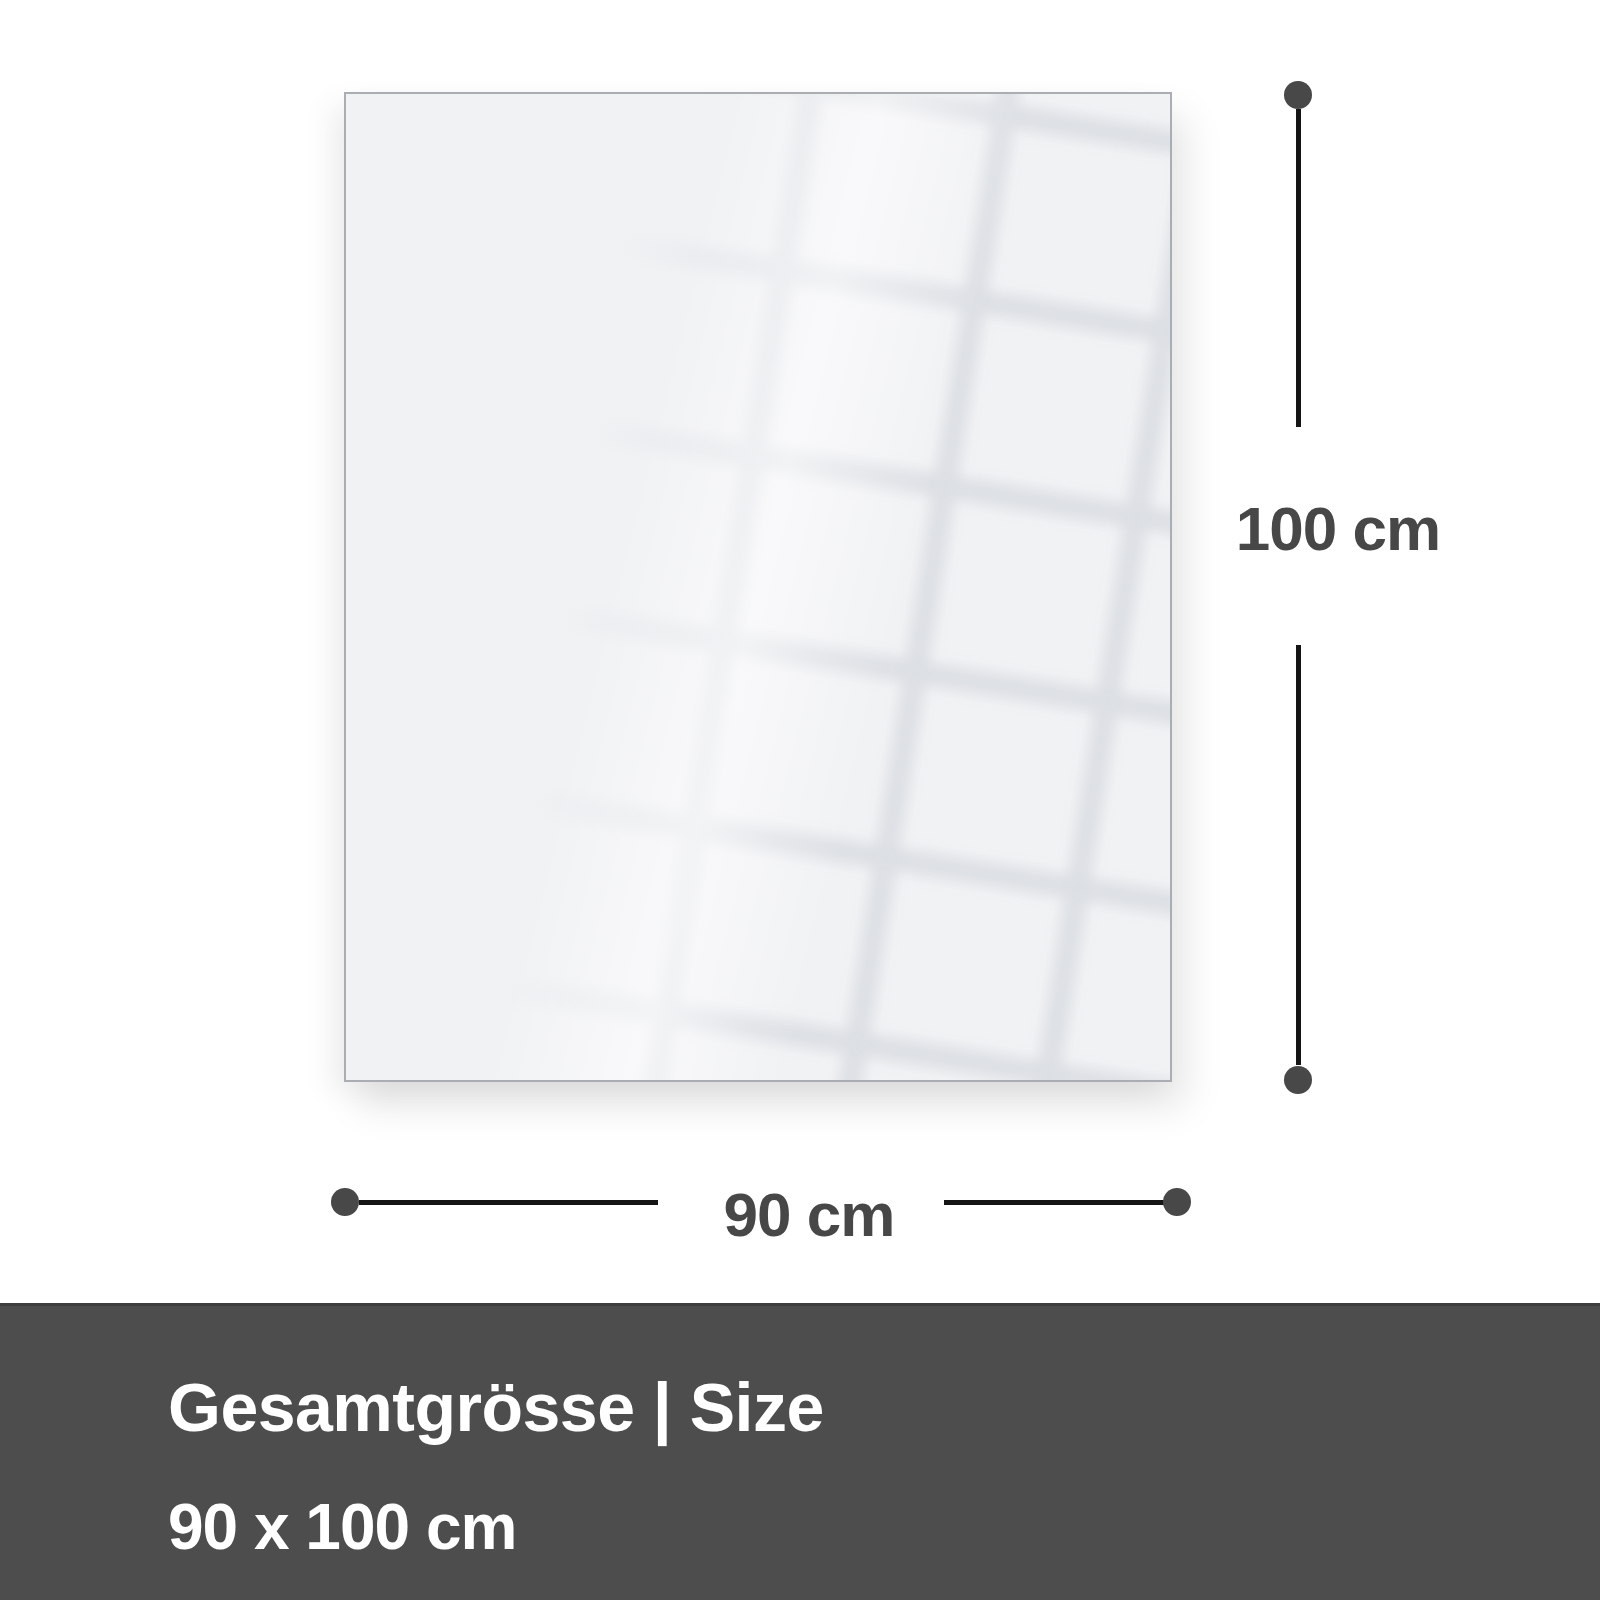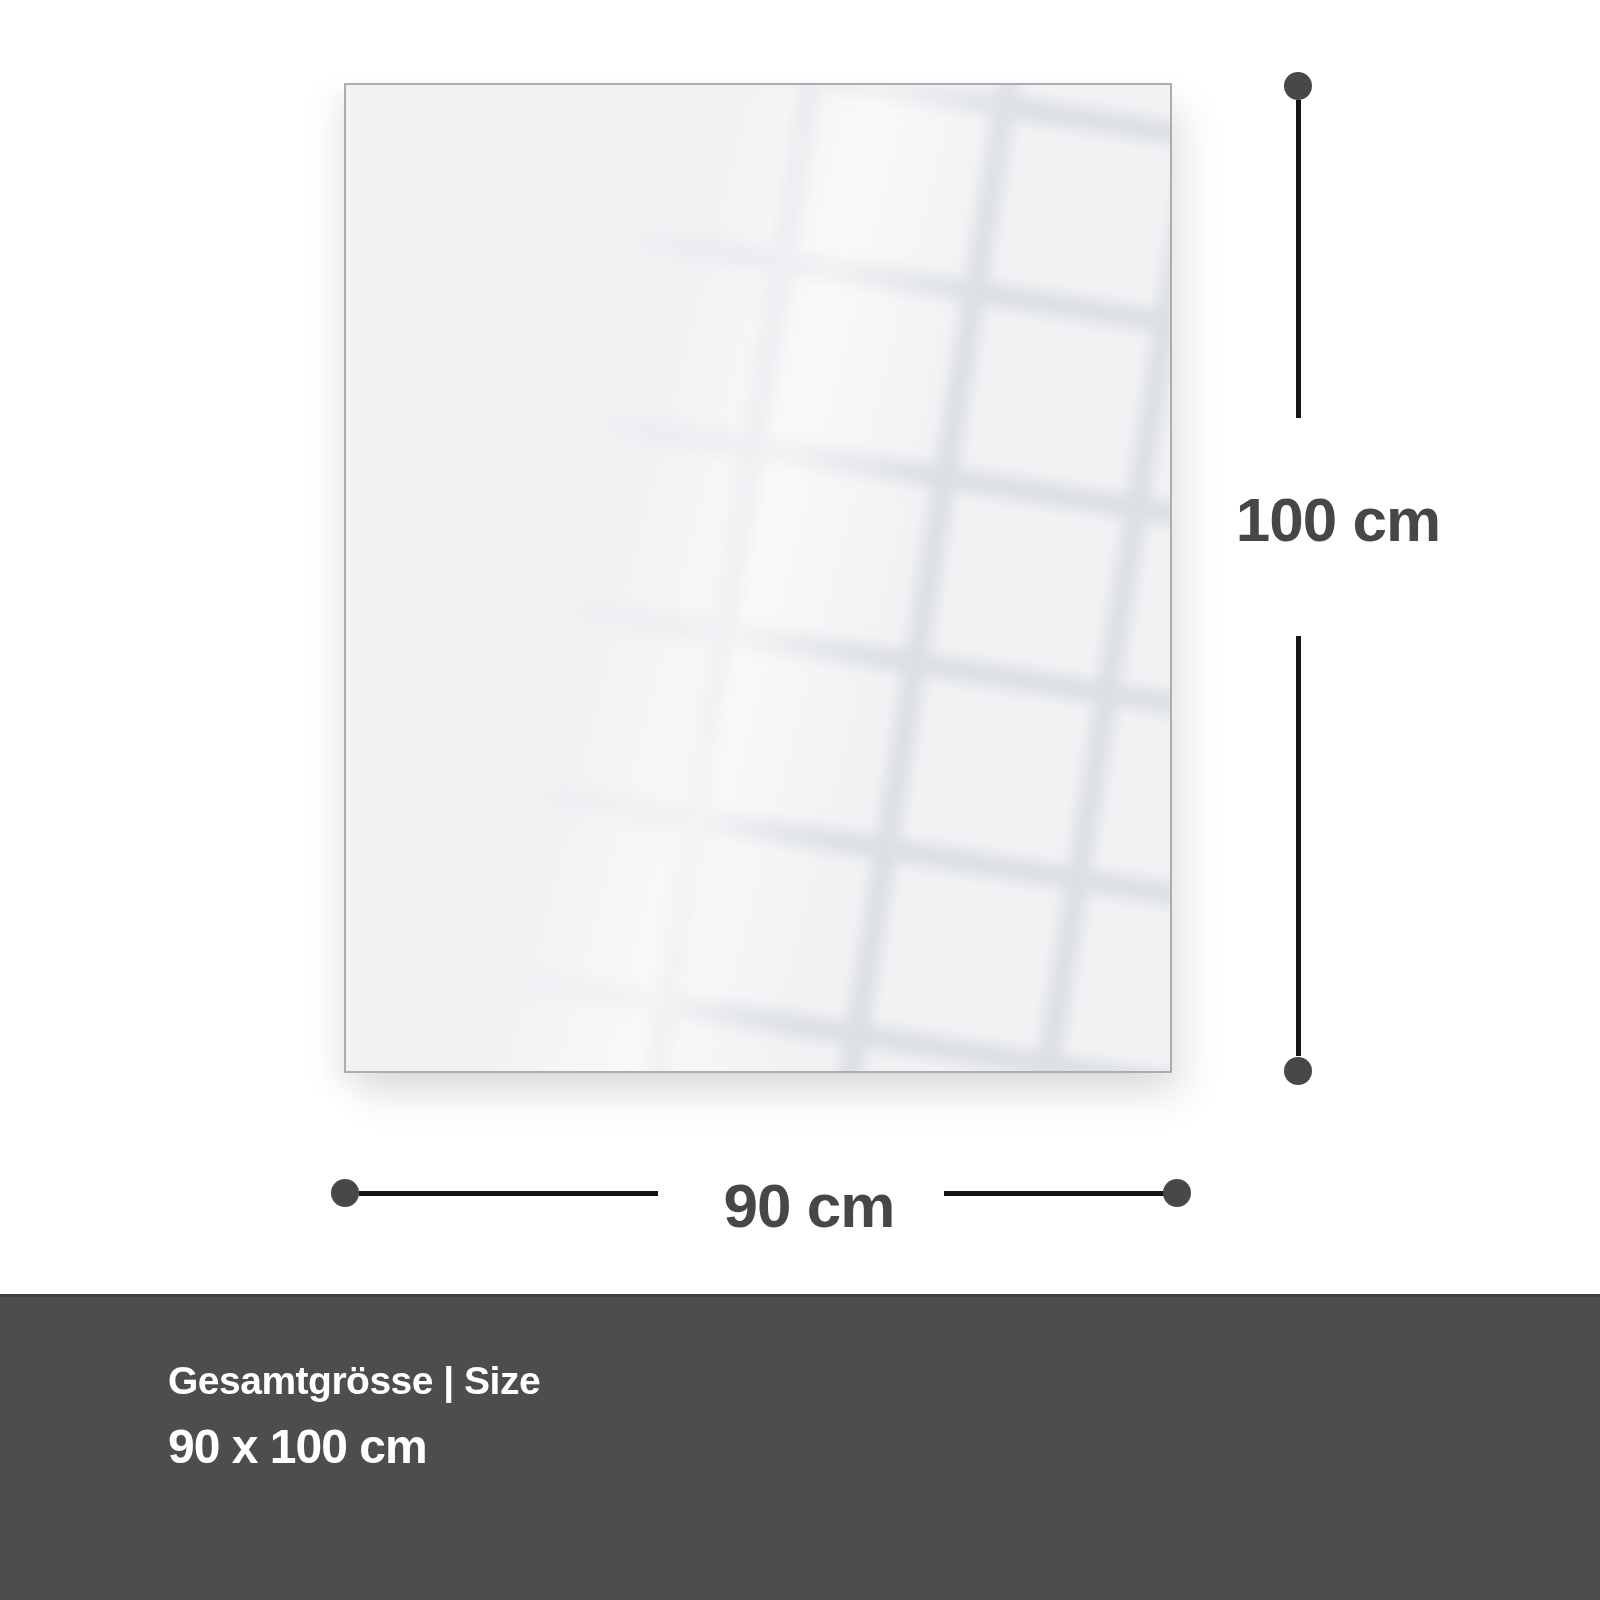--- a/index.html
+++ b/index.html
@@ -3,21 +3,21 @@
 <meta charset="utf-8">
 <style>
   html, body { margin: 0; padding: 0; }
   body {
     width: 1600px; height: 1600px;
     background: #ffffff;
     font-family: "Liberation Sans", sans-serif;
     overflow: hidden;
     position: relative;
   }
-  .stage { position: absolute; left: 0; top: 4px; width: 1600px; height: 1492px; }
+  .stage { position: absolute; left: 0; top: 13px; width: 1600px; height: 1492px; }
 
   
   .panel {
     position: absolute; left: 344px; top: 79px; width: 824px; height: 986px;
     background: #f1f2f4;
     border: 2px solid #aaaeb3;
     box-shadow: -16px 10px 28px rgba(0,0,0,0.05), 14px 24px 36px rgba(0,0,0,0.10);
     overflow: hidden;
   }
   .panel-grid {
@@ -72,26 +72,26 @@
     position: absolute; left: 0; top: 1290px; width: 1600px; height: 310px;
     background: #4d4d4d;
     border-top: 3px solid #3e3e3e;
     box-sizing: border-box;
   }
   .footer-inner {
     position: absolute; left: 168px; top: 62px;
     display: flex; flex-direction: column; gap: 16px;
   }
   .caption-title {
-    font-size: 39px; font-weight: 700; color: #ffffff;
+    font-size: 68px; font-weight: 700; color: #ffffff;
     letter-spacing: -0.5px; white-space: nowrap;
   }
   .caption-value {
-    font-size: 48px; font-weight: 700; color: #ffffff;
-    letter-spacing: -1px; white-space: nowrap;
+    font-size: 64px; font-weight: 700; color: #ffffff;
+    letter-spacing: -1px; white-space: nowrap; margin-top: 28px;
   }
 </style>
 </head>
 <body>
 
 <div class="stage">
 
   <div class="panel">
     <div class="panel-grid"></div>
     <div class="panel-fade"></div>

